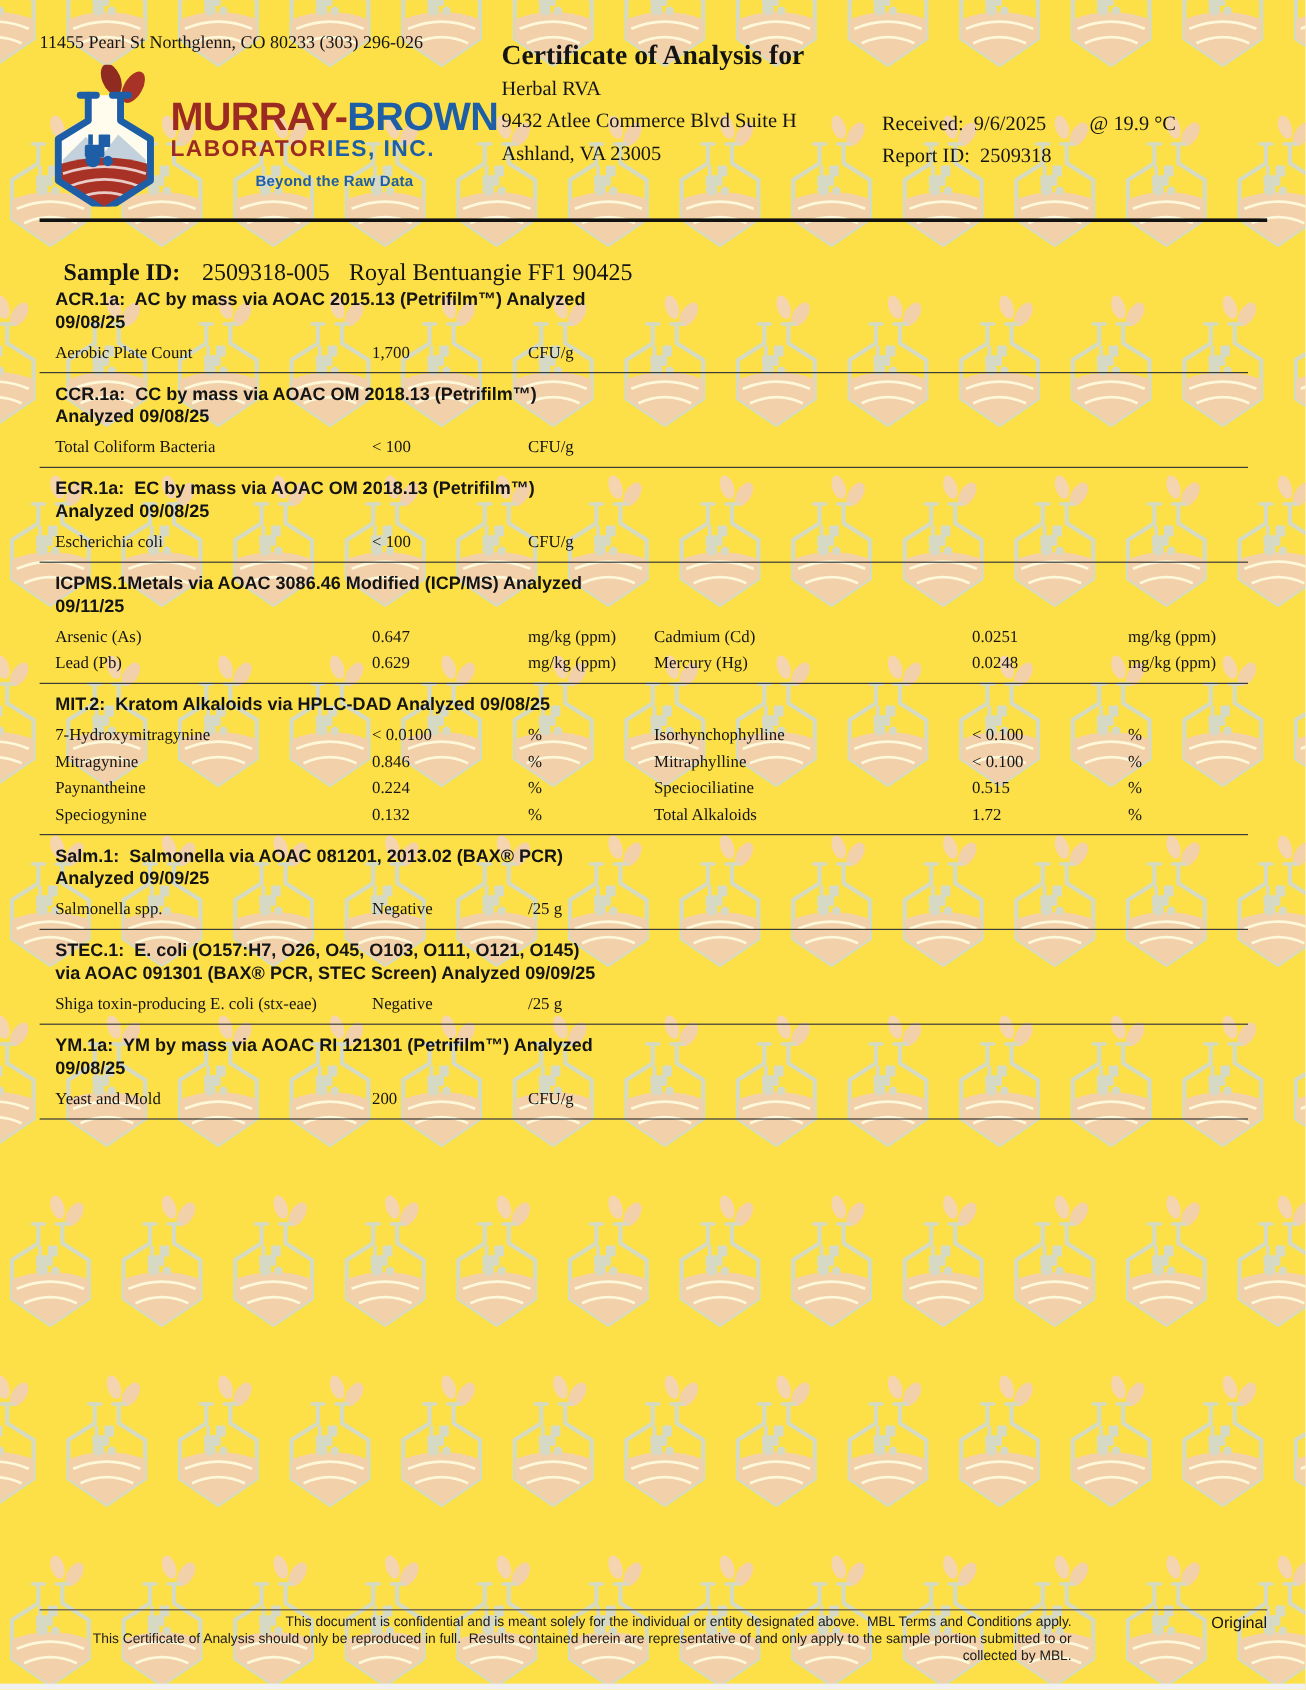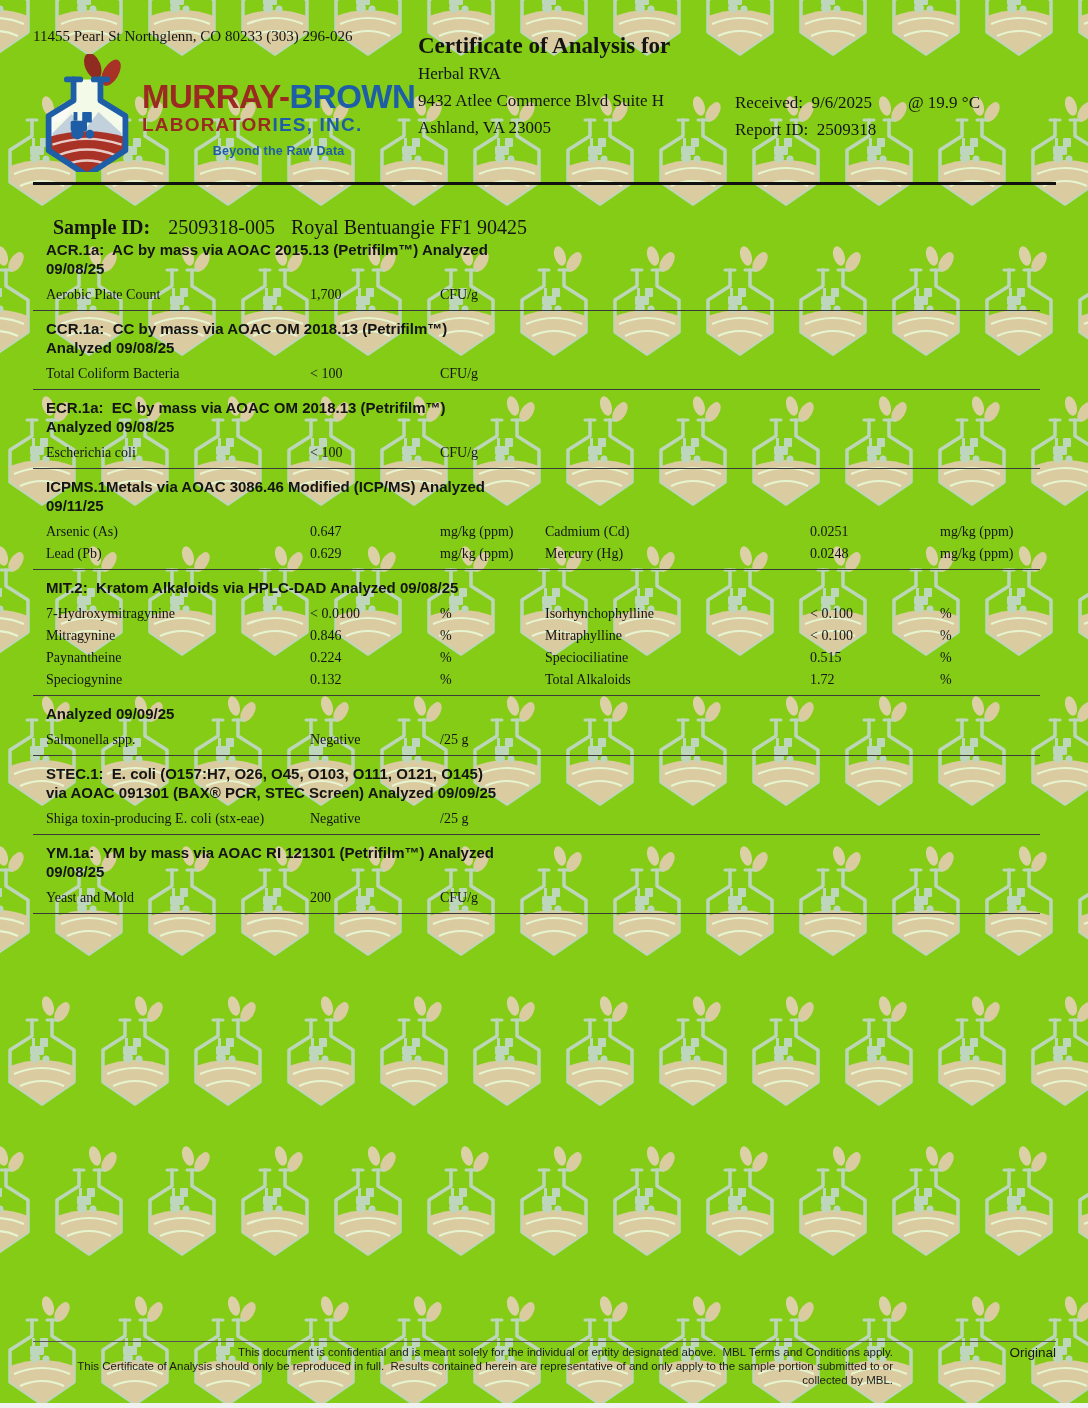--- a/index.html
+++ b/index.html
@@ -1,21 +1,21 @@
 <!DOCTYPE html>
 <html><head>
 <meta charset="utf-8">
 <style>
   * { box-sizing: border-box; margin: 0; padding: 0; }
   html,body { background:#fff; }
   .page {
     position: relative;
     width: 1088px;
     height: 1408px;
-    background: #84cc16;
+    background: #fde047;
     overflow: hidden;
     font-family: "Liberation Serif", serif;
     color: #141414;
   }
   
   .watermark { position:absolute; inset:0; overflow:hidden; }
   .wm-tile { position:absolute; opacity:.8; }
   
   .lab-address { position:absolute; left:33px; top:28px; font-size:15px; }
   .logo { position:absolute; left:39px; top:52px; width:360px; height:118px; }
@@ -597,20 +597,21 @@
           <span>0.132</span>
           <span>%</span>
           <span>Total Alkaloids</span>
           <span>1.72</span>
           <span>%</span>
         </div>
         <div class="sec-rule"></div>
       </div>
       <div class="test-section">
         <div class="sec-title">
+          <div>Salm.1:  Salmonella via AOAC 081201, 2013.02 (BAX® PCR)</div>
           <div>Analyzed 09/09/25</div>
         </div>
         <div class="row">
           <span>Salmonella spp.</span>
           <span>Negative</span>
           <span>/25 g</span>
         </div>
         <div class="sec-rule"></div>
       </div>
       <div class="test-section">

